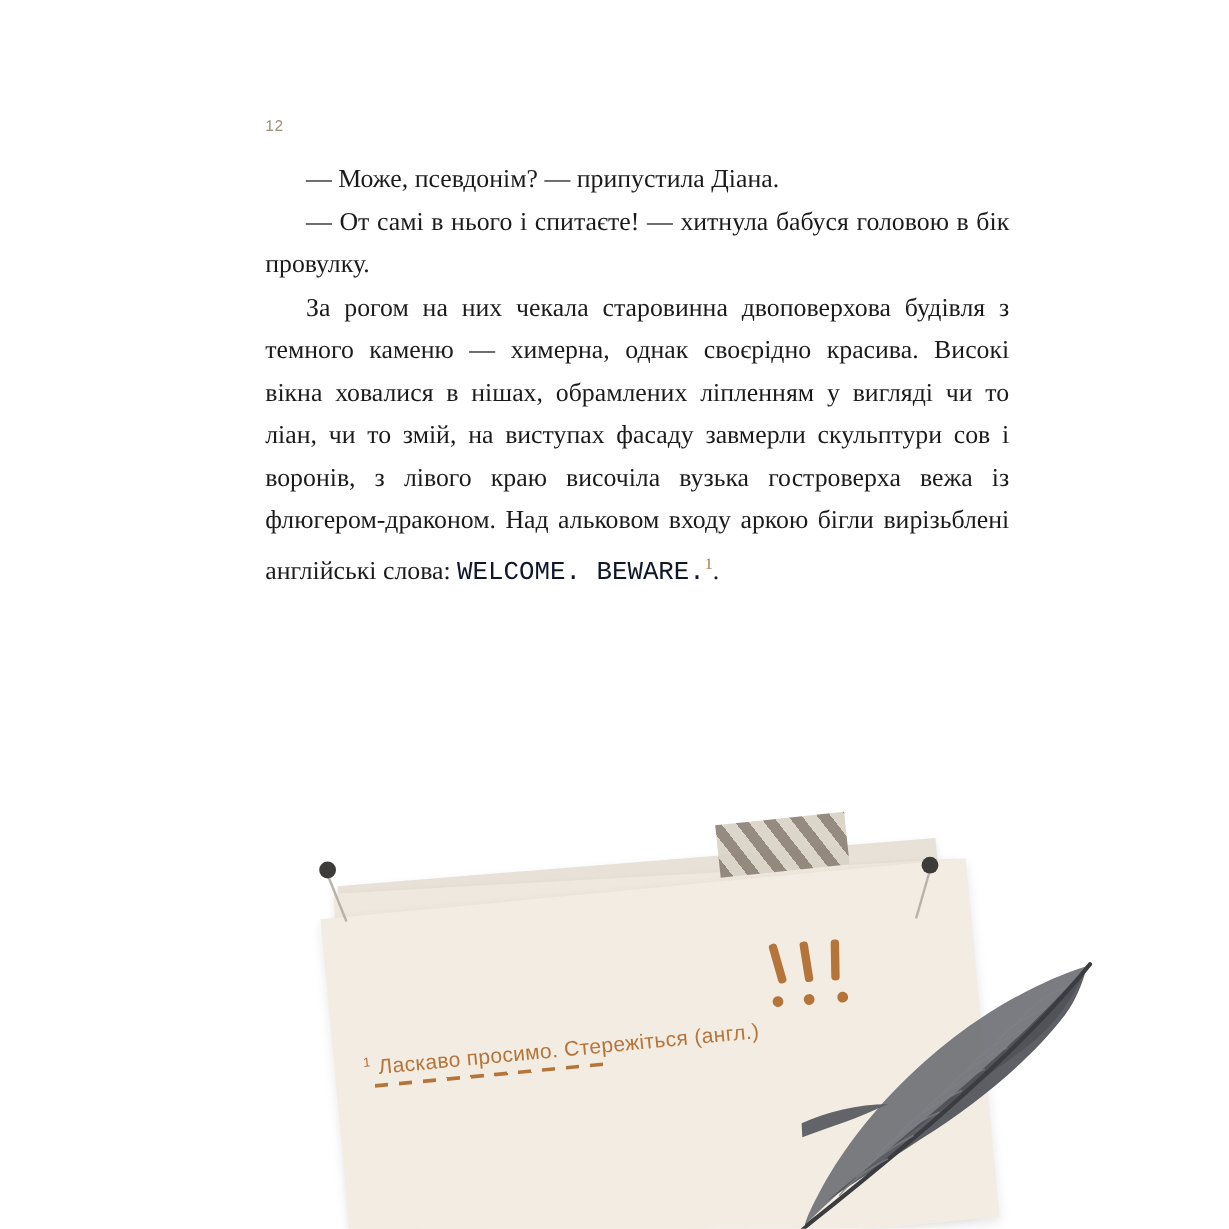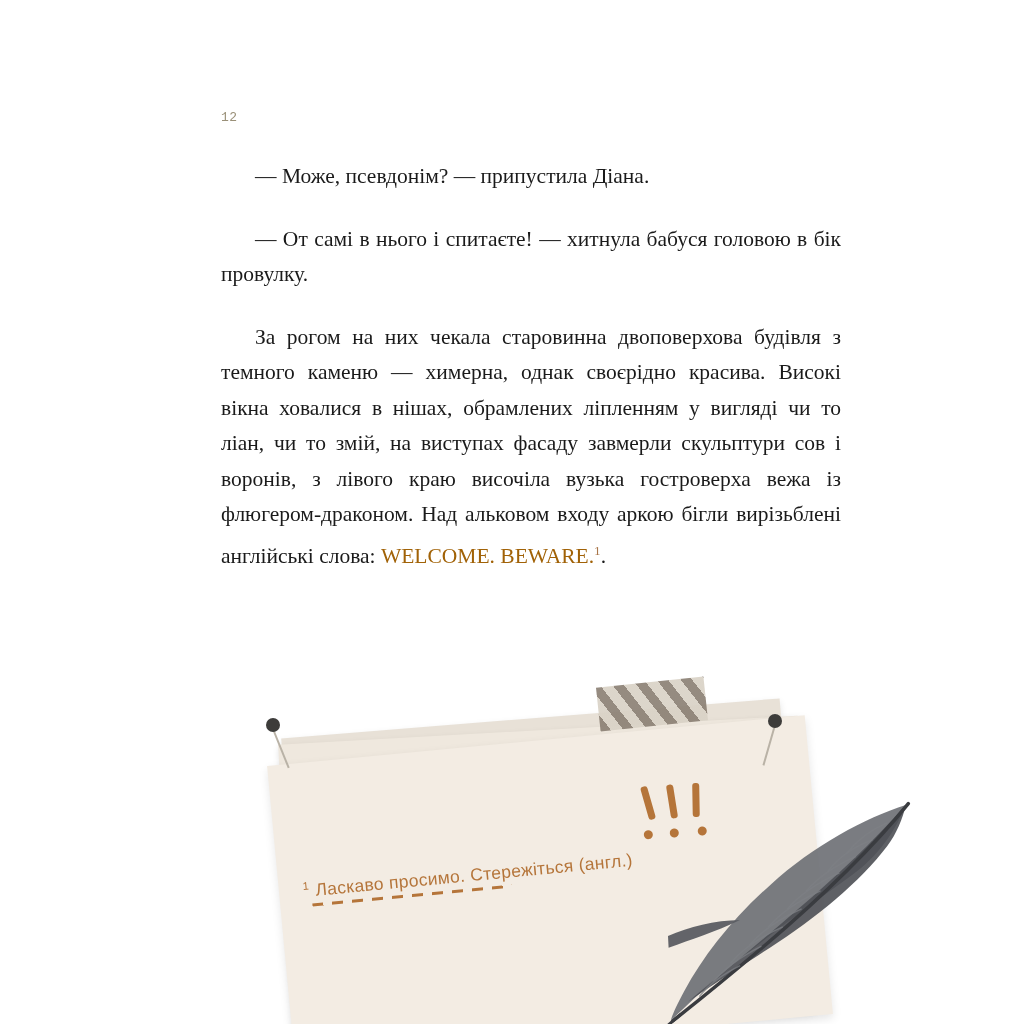--- a/index.html
+++ b/index.html
@@ -19,22 +19,22 @@
     position: absolute;
     inset: 0;
     width: 1024px;
     height: 1024px;
     overflow: hidden;
   }
 
   .folio {
     position: absolute;
     left: 221px;
-    top: 110px;
-    font-family: Liberation Mono, monospace;
+    top: 97px;
+    font-family: Liberation Sans, sans-serif;
     font-size: 13px;
     color: #9a9078;
     letter-spacing: 0.5px;
   }
 
   .body-text {
     position: absolute;
     left: 221px;
     top: 132px;
     width: 620px;
@@ -44,26 +44,25 @@
     text-align: justify;
     text-justify: inter-word;
   }
 
   .body-text p {
     margin: 0;
   }
 
   .body-text p.indent {
     text-indent: 34px;
-    margin-top: 27px;
   }
 
   .eng {
-    color: #a16207;
-    font-family: Liberation Serif, serif;
+    color: #0f172a;
+    font-family: Liberation Mono, monospace;
   }
 
   .fnmark {
     color: #a9764a;
     font-size: 0.62em;
     vertical-align: super;
   }
 
   
   .collage {

